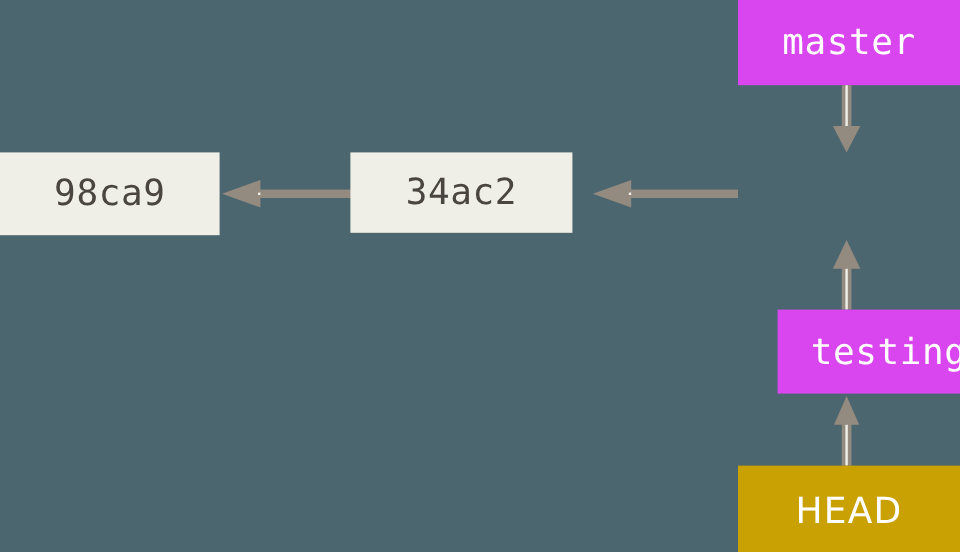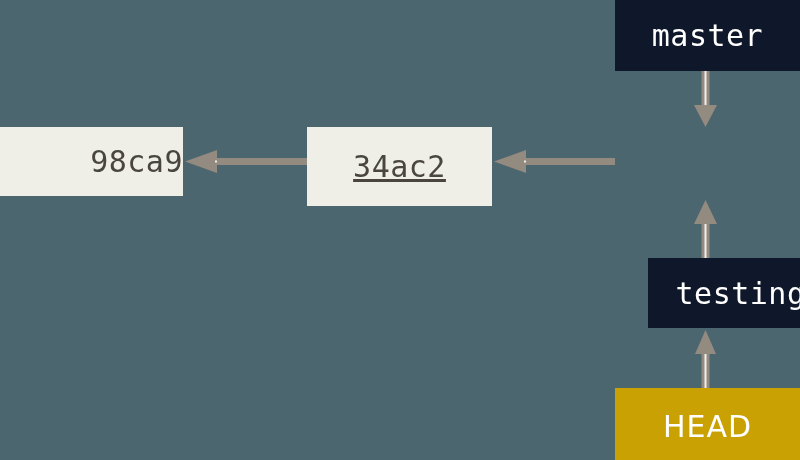--- a/index.html
+++ b/index.html
@@ -25,21 +25,21 @@
     justify-content: center;
     box-sizing: border-box;
     letter-spacing: 0.5px;
   }
   .commit {
     background: #efefe7;
     color: #4a4540;
     font-size: 30px;
   }
   .branch {
-    background: #0f172a;
+    background: #d946ef;
     color: #ffffff;
     font-size: 30px;
   }
   .head {
     background: #c9a102;
     color: #ffffff;
     font-family: "DejaVu Sans", "Liberation Sans", sans-serif;
     font-size: 30px;
     letter-spacing: 1px;
   }
@@ -57,31 +57,31 @@
   <div class="node branch" style="left:615px; top:0px; width:185px; height:71px;">
     <span>master</span>
   </div>
 
   <svg class="arrow-svg" style="left:690px; top:71px;" width="32" height="58" viewBox="0 0 32 58">
     <rect x="11.5" y="0" width="8" height="36" fill="#938a80"></rect>
     <polygon points="4,34 27,34 15.5,56" fill="#938a80"></polygon>
     <rect x="14.5" y="0" width="2" height="34" fill="#efefe7"></rect>
   </svg>
 
-  <div class="node commit" style="left:0px; top:127px; width:183px; height:69px;justify-content:flex-end;">
+  <div class="node commit" style="left:0px; top:127px; width:183px; height:69px;">
     <span>98ca9</span>
   </div>
 
   <svg class="arrow-svg" style="left:183px; top:148px;" width="124" height="28" viewBox="0 0 124 28">
     <rect x="30" y="10" width="94" height="7" fill="#938a80"></rect>
     <polygon points="2,13.5 34,2 34,25" fill="#938a80"></polygon>
     <rect x="32" y="12.5" width="2" height="2" fill="#efefe7"></rect>
   </svg>
 
-  <div class="node commit" style="left:307px; top:127px; width:185px; height:79px;text-decoration:underline;">
+  <div class="node commit" style="left:292px; top:127px; width:185px; height:67px;">
     <span>34ac2</span>
   </div>
 
   <svg class="arrow-svg" style="left:492px; top:148px;" width="123" height="28" viewBox="0 0 123 28">
     <rect x="30" y="10" width="93" height="7" fill="#938a80"></rect>
     <polygon points="2,13.5 34,2 34,25" fill="#938a80"></polygon>
     <rect x="32" y="12.5" width="2" height="2" fill="#efefe7"></rect>
   </svg>
 
 

